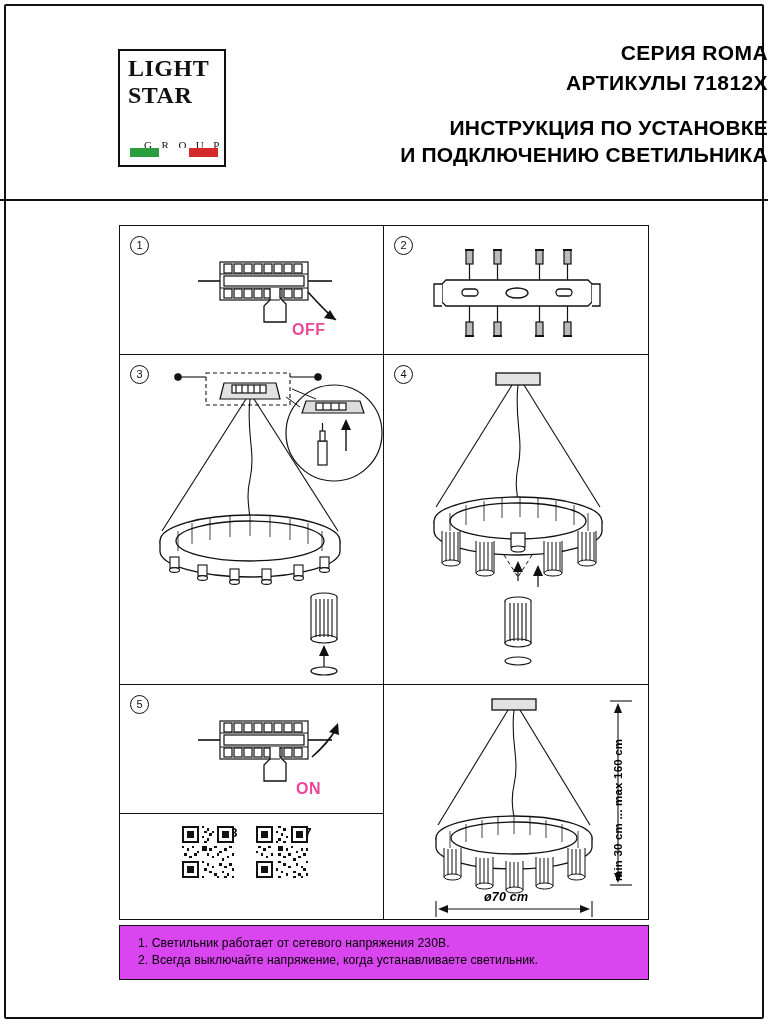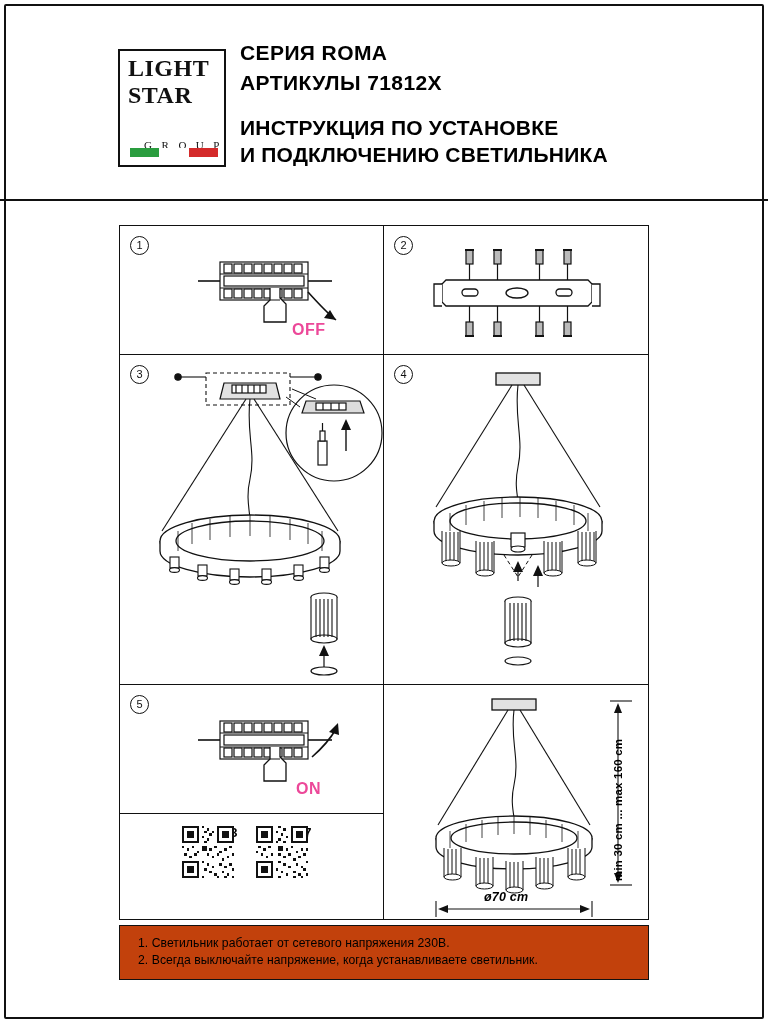--- a/index.html
+++ b/index.html
@@ -69,21 +69,21 @@
     height: 9px;
     display: flex;
   }
   .logo-flag span { flex: 1 1 0; display:block; height: 100%; }
 
   .header-titles {
     position: absolute;
     left: 240px;
     top: 40px;
     width: 528px;
-    text-align: left;
+    text-align: right;
   }
   .series-line {
     font-size: 21px;
     font-weight: bold;
     letter-spacing: 0.4px;
     line-height: 26px;
     color: #000;
   }
   .article-line {
     font-size: 21px;
@@ -219,21 +219,21 @@
   
   .notes {
     position: absolute;
     left: 119px;
     top: 925px;
     width: 530px;
     height: 55px;
     border: 1.6px solid #111;
     box-sizing: border-box;
     padding: 9px 0 0 18px;
-    background: #c2410c;
+    background: #d946ef;
   }
   .note-line {
     font-size: 12.2px;
     line-height: 17px;
     color: #000;
     letter-spacing: 0.05px;
   }
 </style>
 </head>
 <body>

